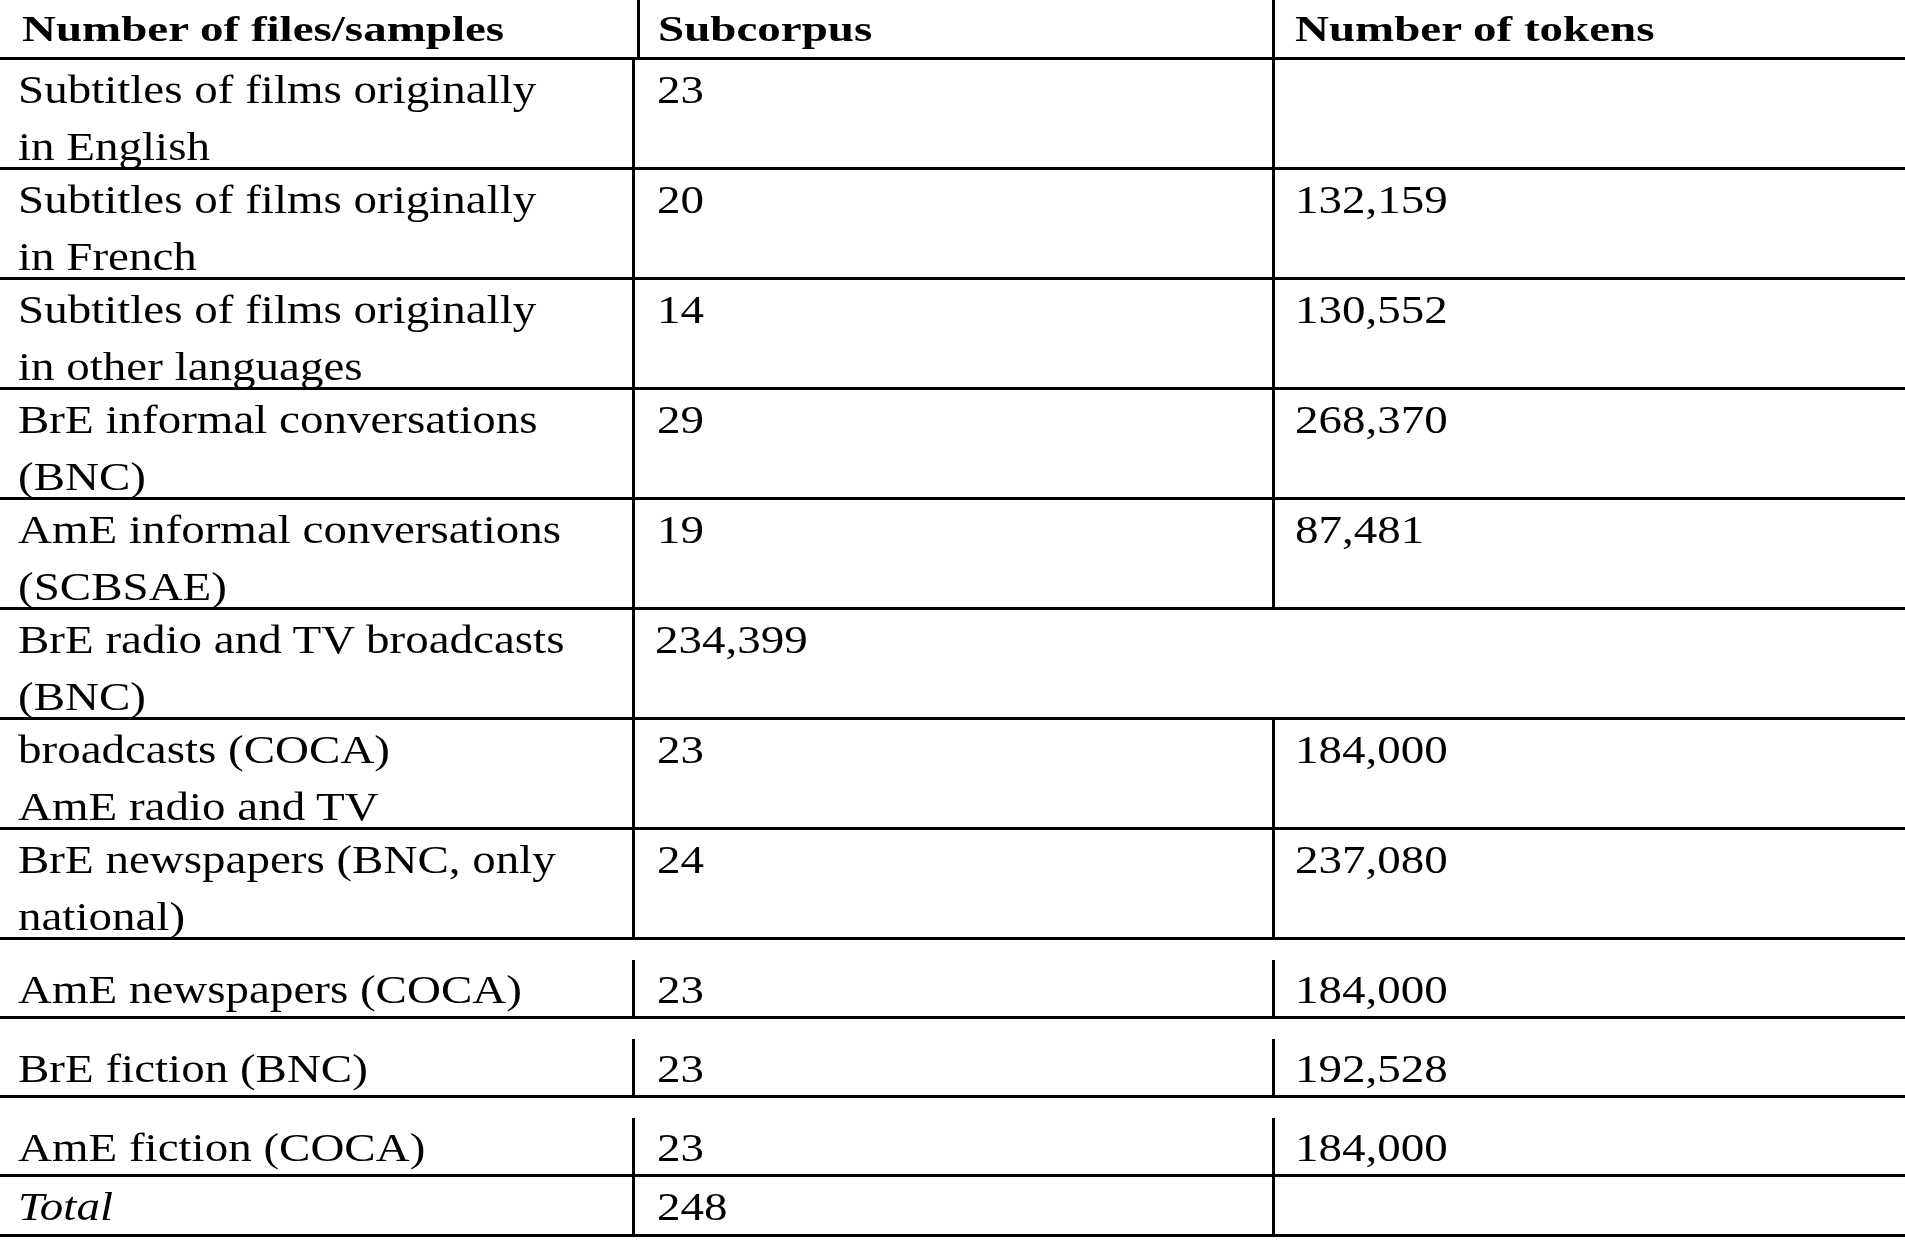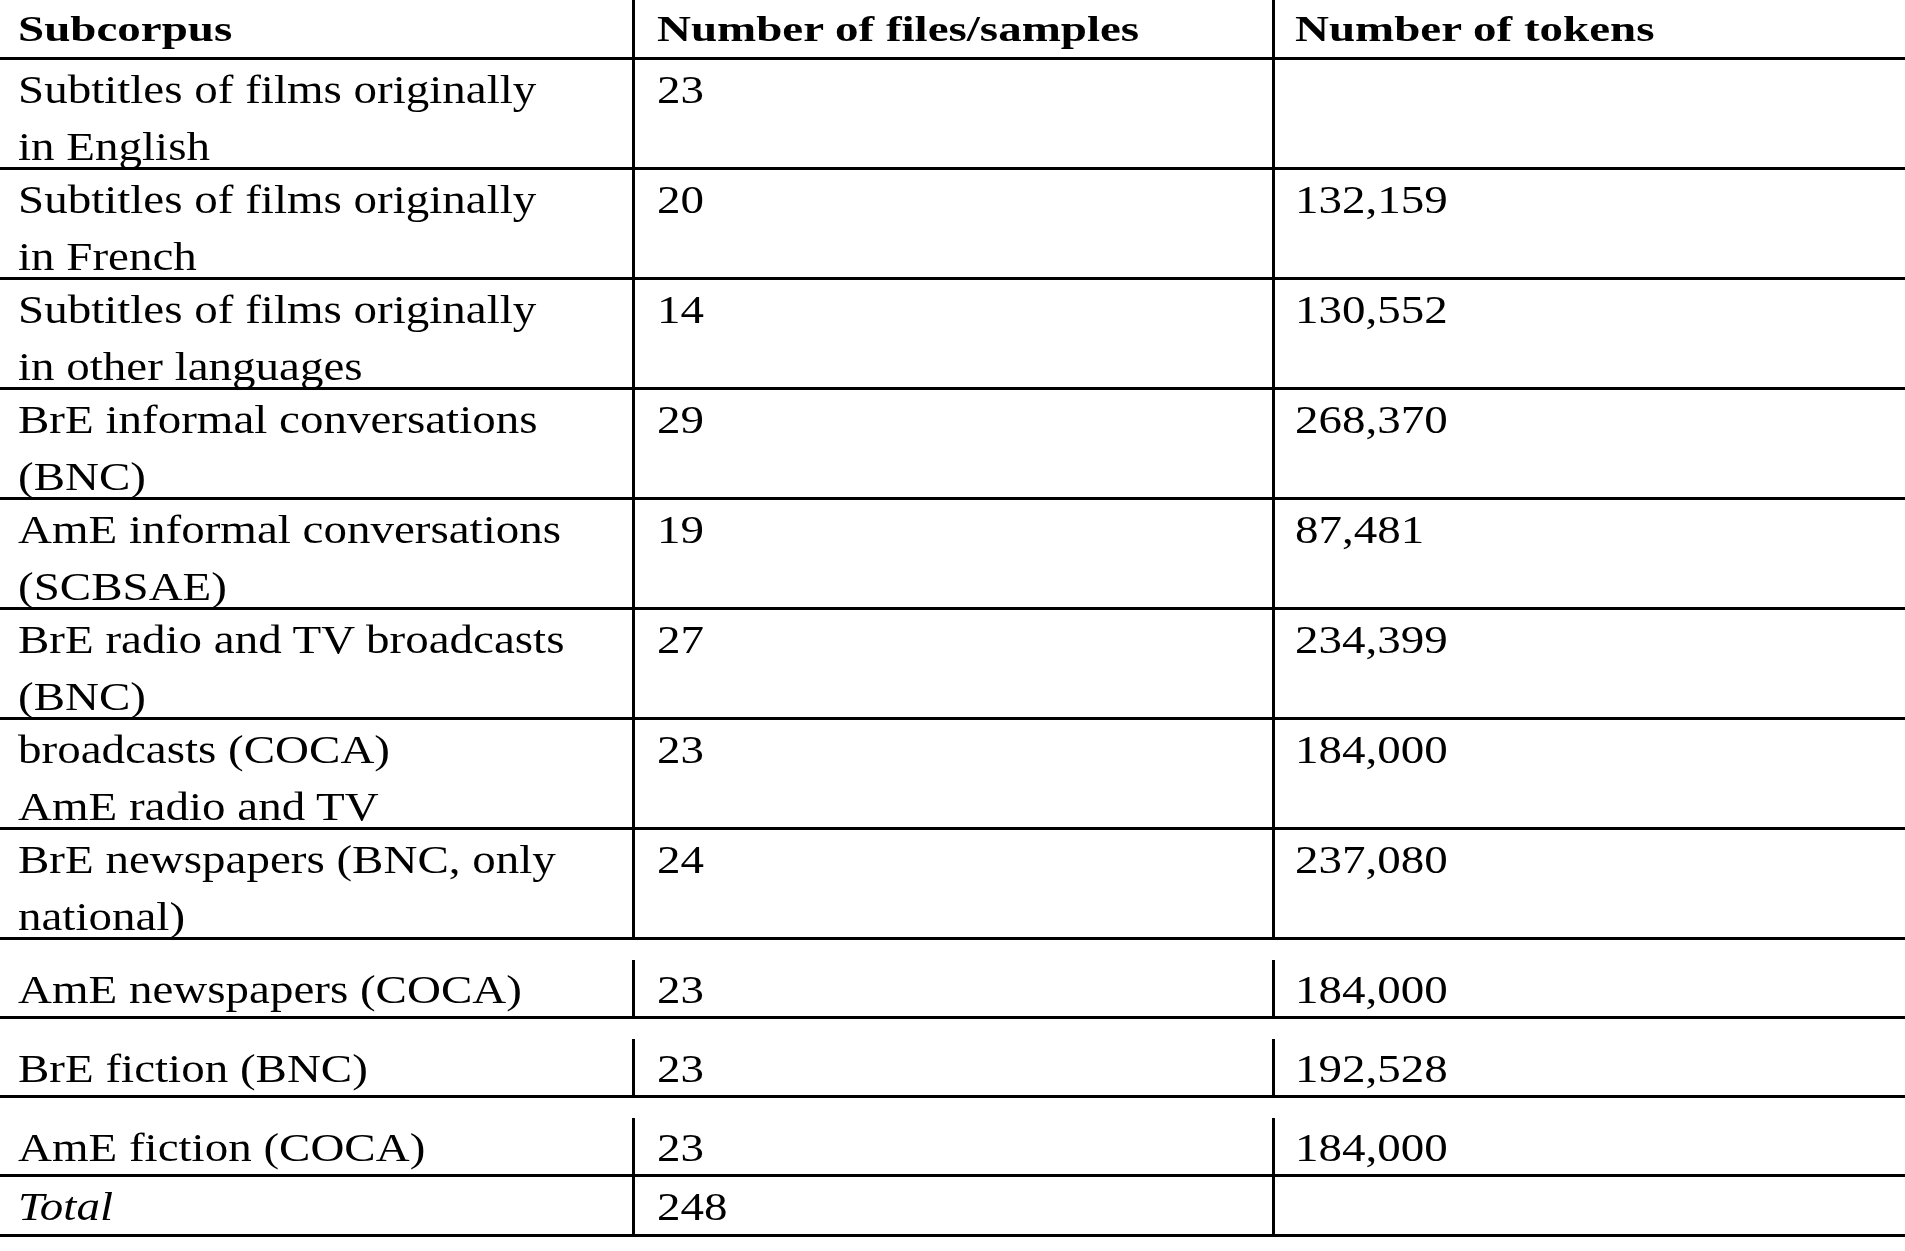--- a/index.html
+++ b/index.html
@@ -57,25 +57,25 @@
     transform: scaleY(0.78);
   }
   .italic { font-style: italic; }
 </style>
 </head>
 <body>
 
 <div class="tbl">
 
   <div class="row header">
+    <div class="cell c2">
+        <div class="line"><span>Number of files/samples</span></div>
+      </div>
     <div class="cell c1">
         <div class="line"><span>Subcorpus</span></div>
-      </div>
-    <div class="cell c2">
-        <div class="line"><span>Number of files/samples</span></div>
       </div>
     <div class="cell c3">
         <div class="line"><span>Number of tokens</span></div>
       </div>
   </div>
 
   <div class="row two">
     <div class="cell c1">
       <div class="line"><span>Subtitles of films originally</span></div>
       <div class="line"><span>in English</span></div>
@@ -135,23 +135,20 @@
     <div class="cell c3">
         <div class="line"><span>87,481</span></div>
       </div>
   </div>
 
   <div class="row two">
     <div class="cell c1">
       <div class="line"><span>BrE radio and TV broadcasts</span></div>
       <div class="line"><span>(BNC)</span></div>
     </div>
-    <div class="cell c2">
-        <div class="line"><span>27</span></div>
-      </div>
     <div class="cell c3">
         <div class="line"><span>234,399</span></div>
       </div>
   </div>
 
   <div class="row two">
     <div class="cell c1">
       <div class="line"><span>broadcasts (COCA)</span></div>
       <div class="line"><span>AmE radio and TV</span></div>
     </div>

